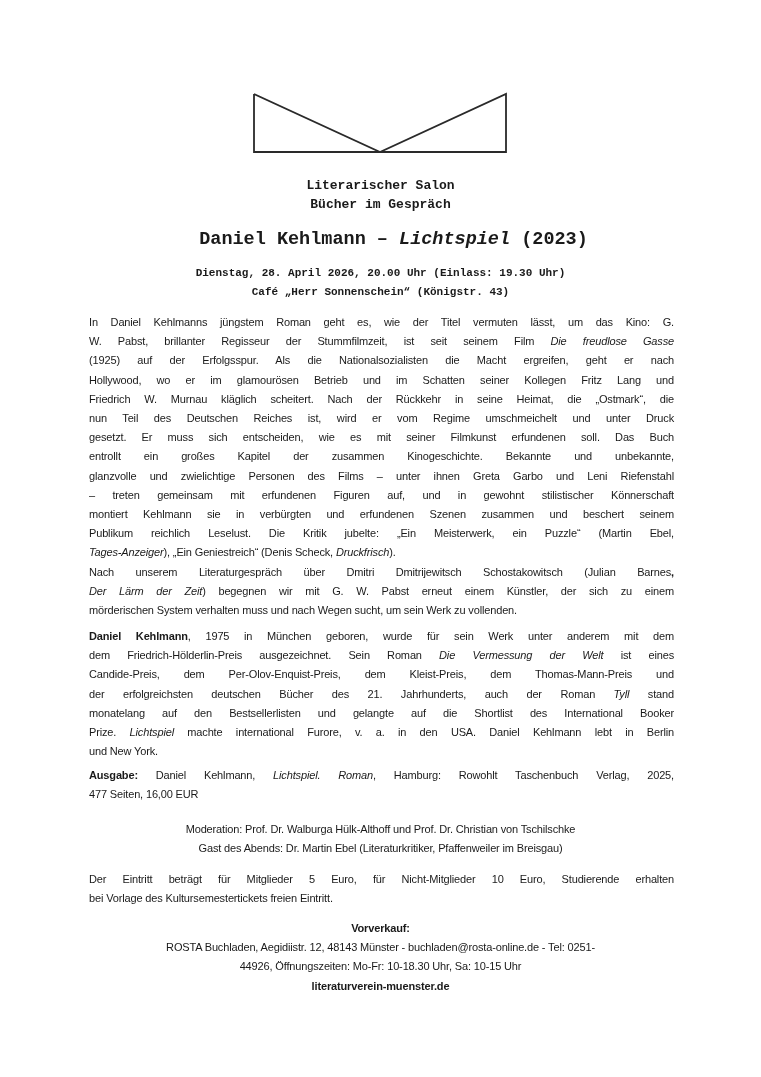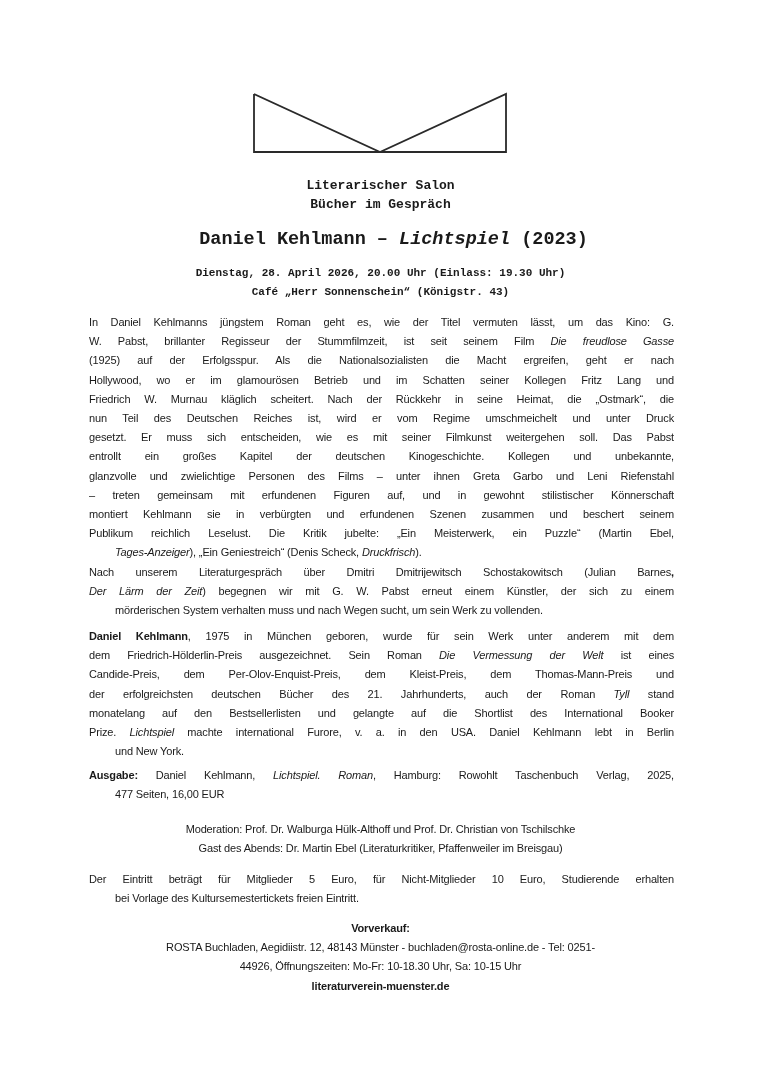--- a/index.html
+++ b/index.html
@@ -6,21 +6,21 @@
   body { width: 761px; height: 1077px; overflow: hidden; position: relative;
          font-family: "Liberation Sans", sans-serif; color: #1a1a1a; }
   .page { position: absolute; left: 0; top: 0; width: 761px; height: 1077px; }
   .logo { position: absolute; left: 252px; top: 92px; width: 256px; height: 62px; }
   .center { text-align: center; font-family: Liberation Mono, monospace; }
   .hdr { position: absolute; left: 0; width: 761px; font-weight: bold; font-size: 13px; line-height: 19px; }
   .title { position: absolute; left: 0; top: 228px; width: 761px; font-weight: bold; font-size: 18.5px; line-height: 24px; padding-left: 13px; }
   .when { position: absolute; left: 0; top: 264px; width: 761px; font-weight: bold; font-size: 11px; line-height: 19px; }
   .para { position: absolute; left: 89px; width: 585px; font-size: 11px; line-height: 19.2px; text-align: justify; letter-spacing: -0.15px; }
   .para .line { display: block; text-align: justify; text-align-last: justify; white-space: nowrap; }
-  .para .line.last { text-align-last: left; margin-left: 26px; }
+  .para .line.last { text-align-last: left; }
   .centerblock { position: absolute; left: 0; width: 761px; text-align: center; font-size: 11px; line-height: 19.2px; letter-spacing: -0.15px; }
   b, .b { font-weight: bold; }
   i, .i { font-style: italic; }
   a.link { color: #1a1a1a; text-decoration: none; font-weight: bold; }
 </style>
 </head>
 <body>
 
 <div class="page">
 
@@ -38,22 +38,22 @@
     <div>Café „Herr Sonnenschein“ (Königstr. 43)</div>
   </div>
 
   <div class="para" style="top:313px;">
     <span class="line">In Daniel Kehlmanns jüngstem Roman geht es, wie der Titel vermuten lässt, um das Kino: G.</span>
     <span class="line"><span>W. Pabst, brillanter Regisseur der Stummfilmzeit, ist seit seinem Film </span><span class="i">Die freudlose Gasse</span></span>
     <span class="line">(1925) auf der Erfolgsspur. Als die Nationalsozialisten die Macht ergreifen, geht er nach</span>
     <span class="line">Hollywood, wo er im glamourösen Betrieb und im Schatten seiner Kollegen Fritz Lang und</span>
     <span class="line">Friedrich W. Murnau kläglich scheitert. Nach der Rückkehr in seine Heimat, die „Ostmark“, die</span>
     <span class="line">nun Teil des Deutschen Reiches ist, wird er vom Regime umschmeichelt und unter Druck</span>
-    <span class="line">gesetzt. Er muss sich entscheiden, wie es mit seiner Filmkunst weitergehen soll. Das Pabst</span>
-    <span class="line">entrollt ein großes Kapitel der deutschen Kinogeschichte. Kollegen und unbekannte,</span>
+    <span class="line">gesetzt. Er muss sich entscheiden, wie es mit seiner Filmkunst erfundenen soll. Das Buch</span>
+    <span class="line">entrollt ein großes Kapitel der zusammen Kinogeschichte. Bekannte und unbekannte,</span>
     <span class="line">glanzvolle und zwielichtige Personen des Films – unter ihnen Greta Garbo und Leni Riefenstahl</span>
     <span class="line">– treten gemeinsam mit erfundenen Figuren auf, und in gewohnt stilistischer Könnerschaft</span>
     <span class="line">montiert Kehlmann sie in verbürgten und erfundenen Szenen zusammen und beschert seinem</span>
     <span class="line">Publikum reichlich Leselust. Die Kritik jubelte: „Ein Meisterwerk, ein Puzzle“ (Martin Ebel,</span>
     <span class="line last"><span class="i">Tages-Anzeiger</span><span>), „Ein Geniestreich“ (Denis Scheck, </span><span class="i">Druckfrisch</span><span>).</span></span>
     <span class="line"><span>Nach unserem Literaturgespräch über Dmitri Dmitrijewitsch Schostakowitsch (Julian Barnes</span><span class="b">,</span></span>
     <span class="line"><span class="i">Der Lärm der Zeit</span><span>) begegnen wir mit G. W. Pabst erneut einem Künstler, der sich zu einem</span></span>
     <span class="line last">mörderischen System verhalten muss und nach Wegen sucht, um sein Werk zu vollenden.</span>
   </div>
 

